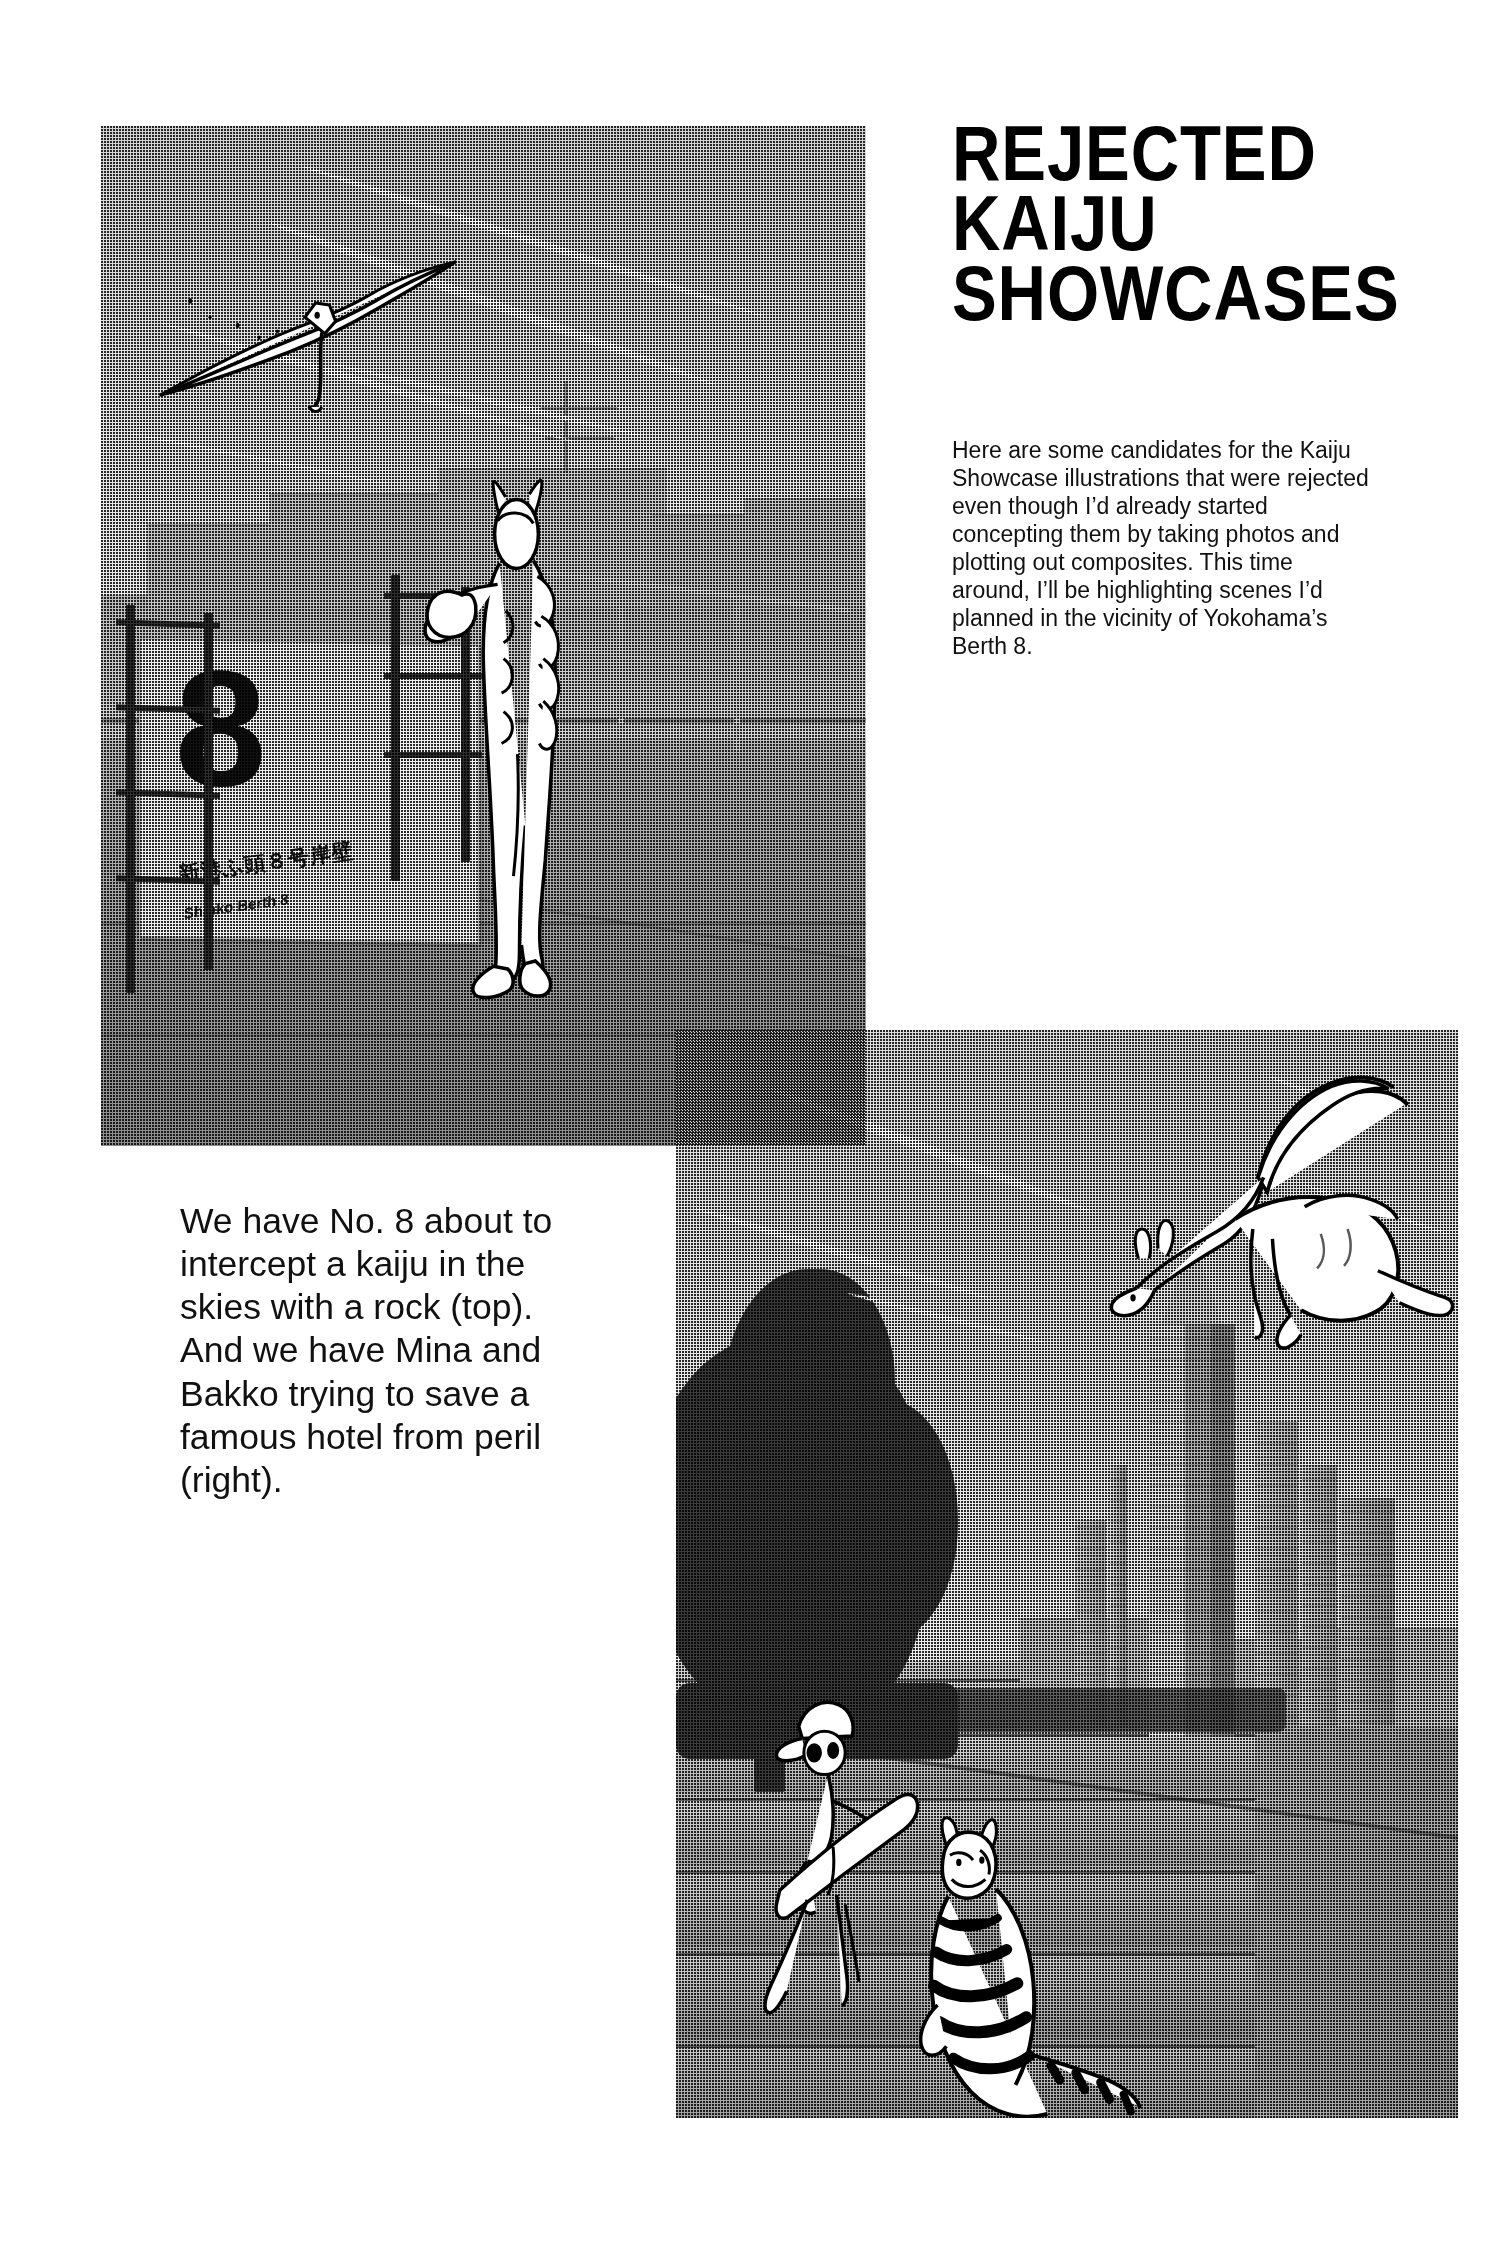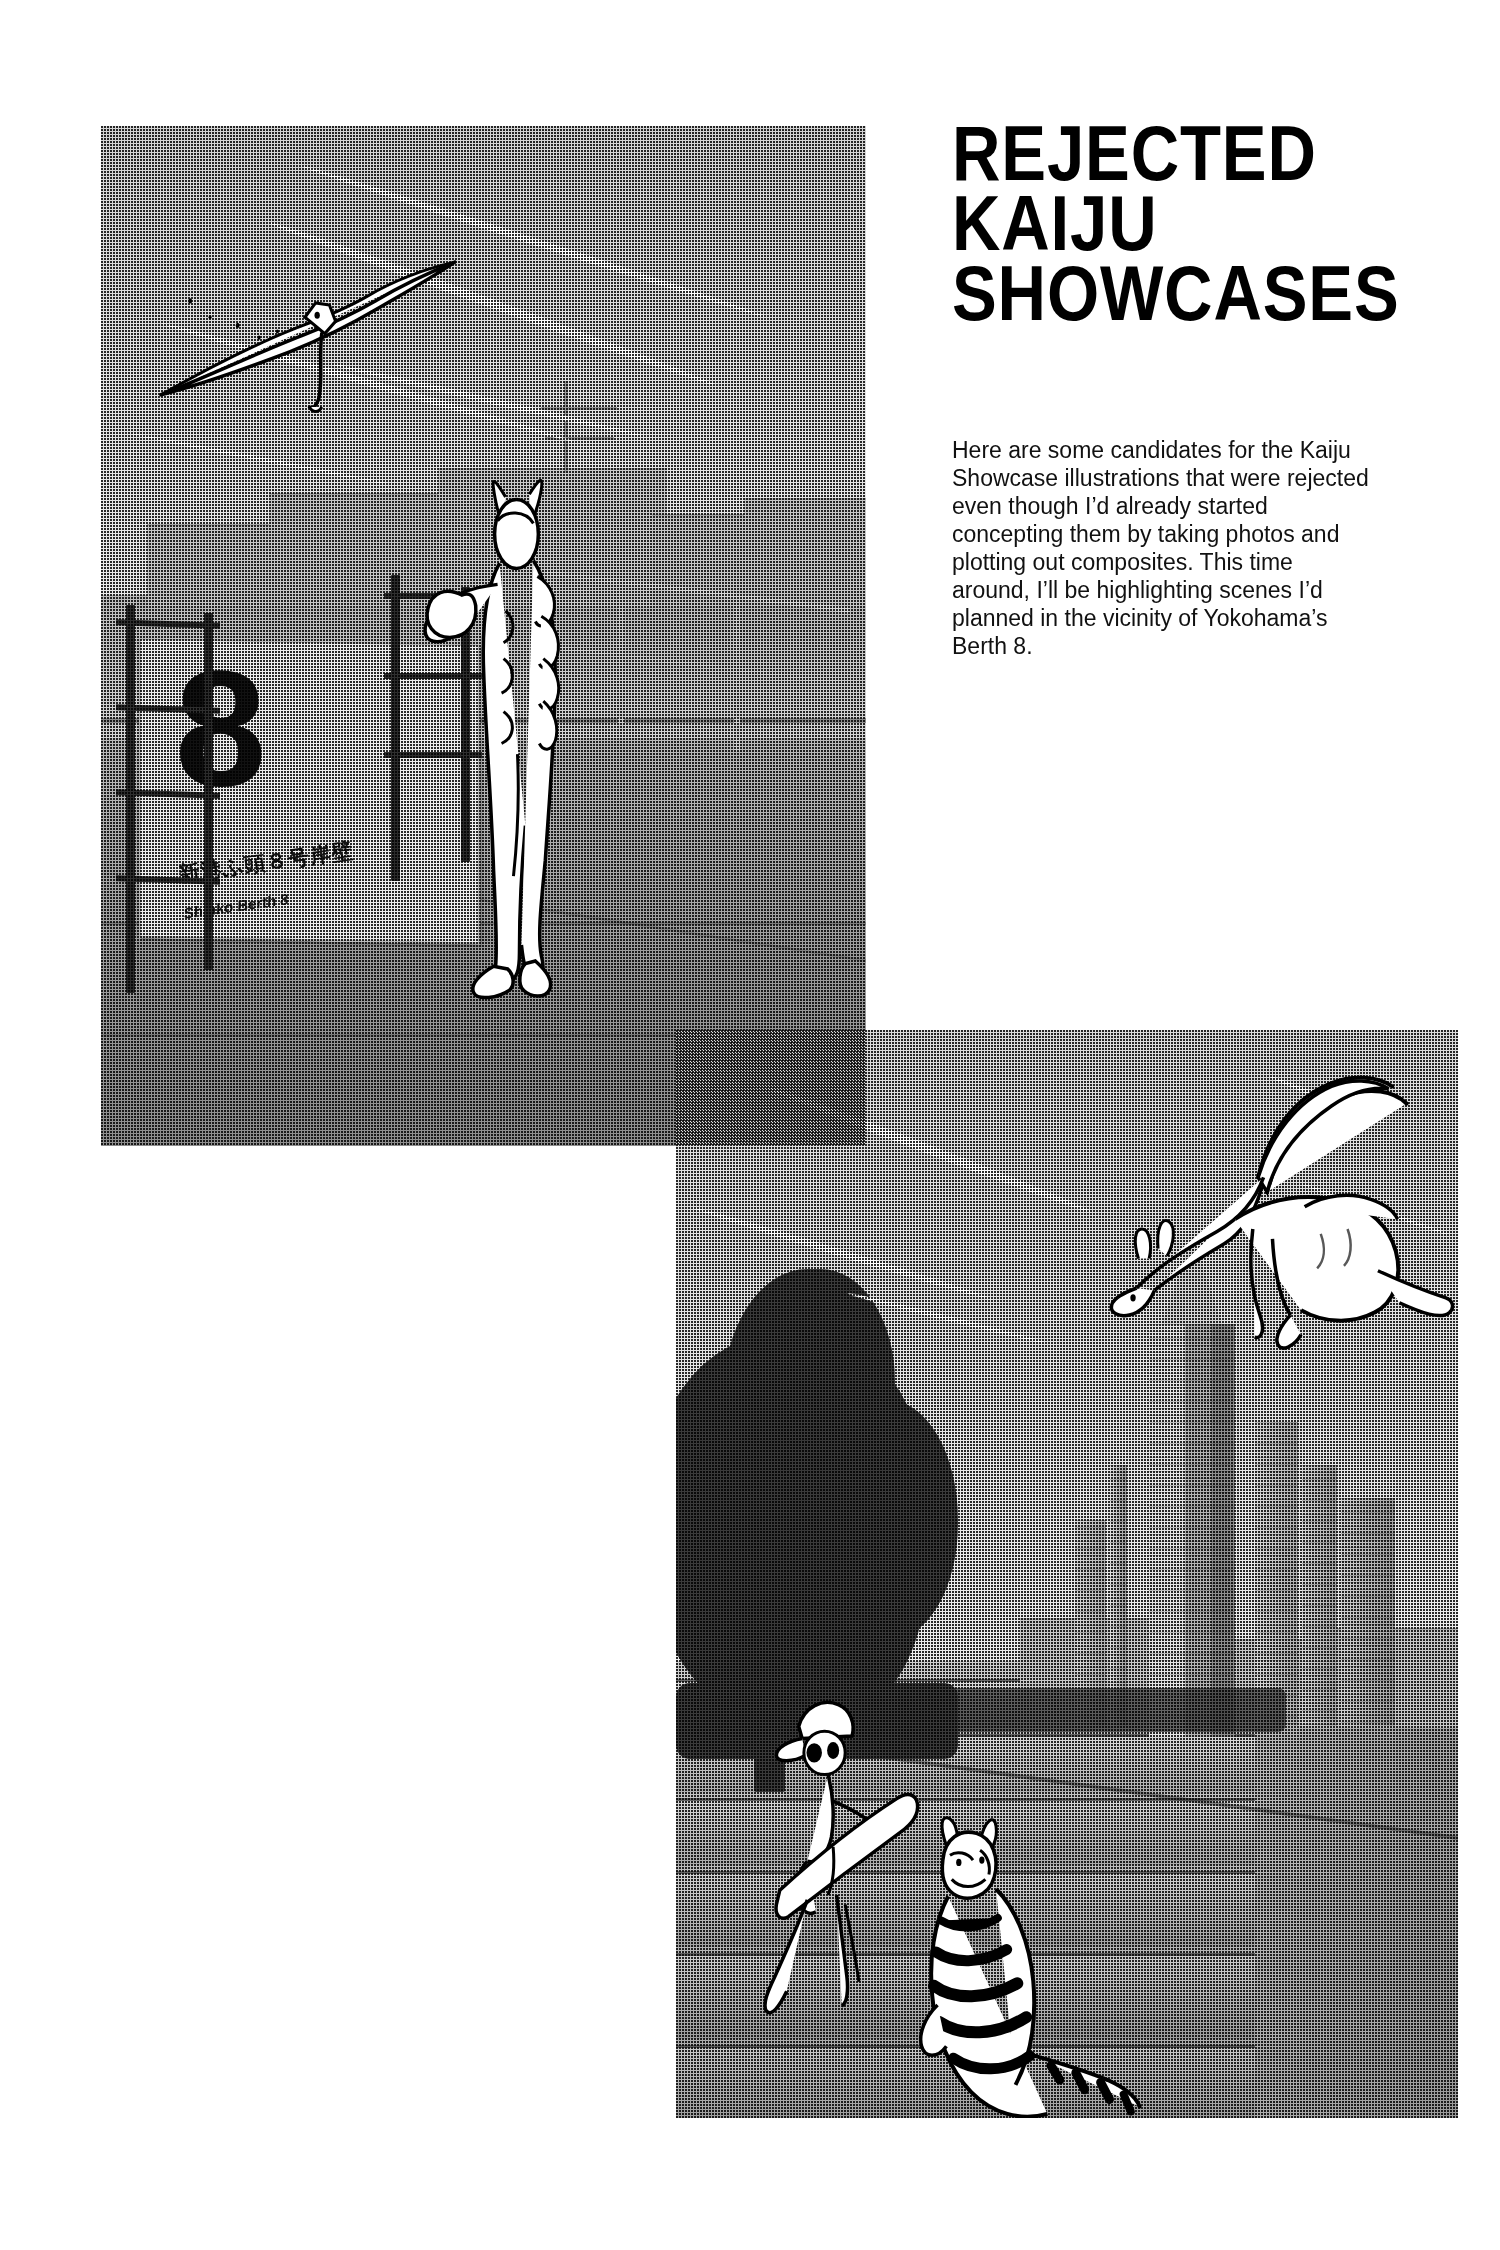--- a/index.html
+++ b/index.html
@@ -388,15 +388,17 @@
 
   <div id="title">
     <div>REJECTED</div>
     <div>KAIJU</div>
     <div>SHOWCASES</div>
   </div>
 
   <div id="intro">Here are some candidates for the Kaiju Showcase illustrations that were rejected even though I’d already started concepting them by taking photos and plotting out composites. This time around, I’ll be highlighting scenes I’d planned in the vicinity of Yokohama’s Berth 8.</div>
 
   <div id="lower-text">
+    <p style="white-space:pre-line;">We have No. 8 about to intercept a kaiju in the skies with a rock (top).
+And we have Mina and Bakko trying to save a famous hotel from peril (right).</p>
   </div>
 
 </div>
 
 </body></html>

